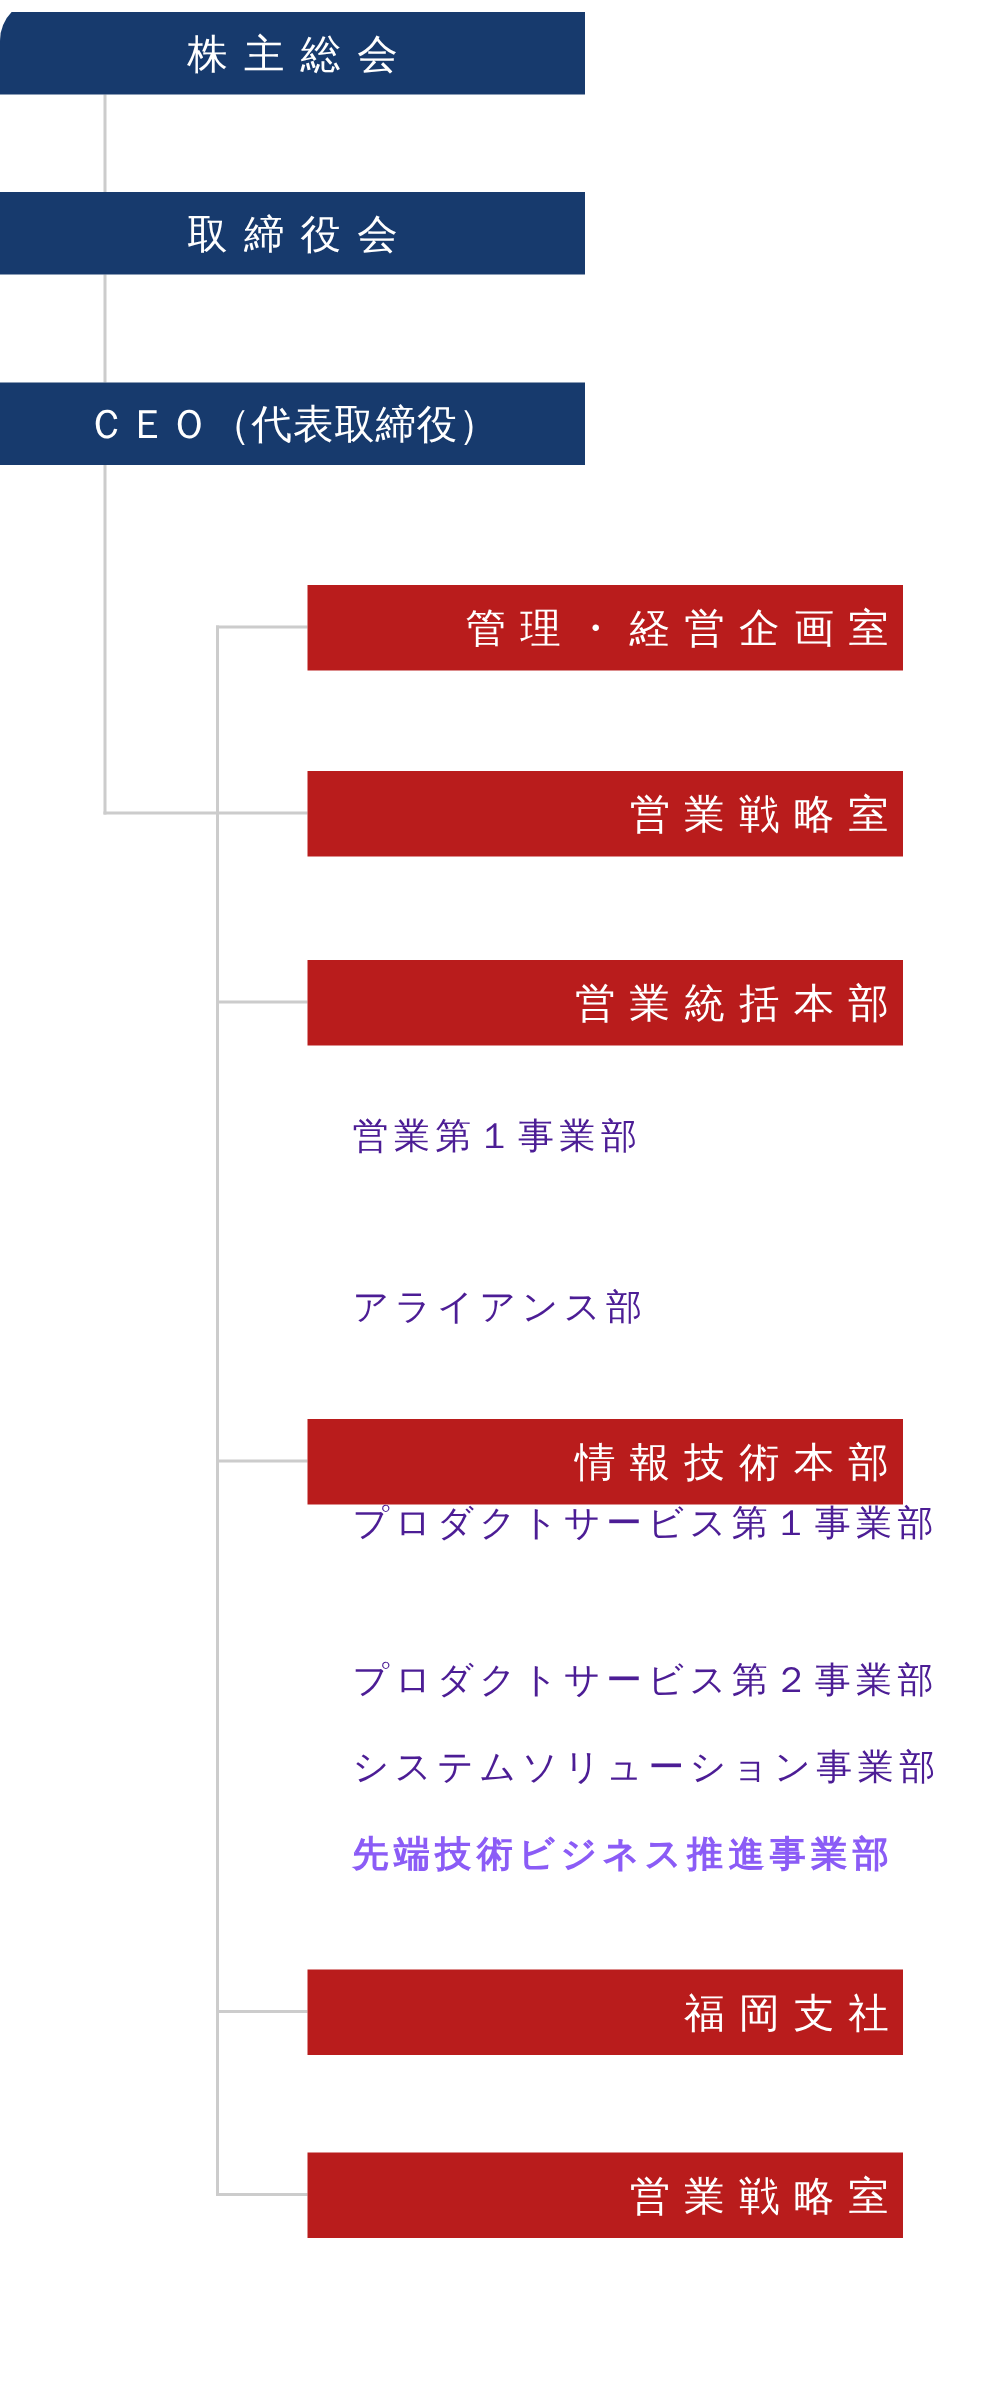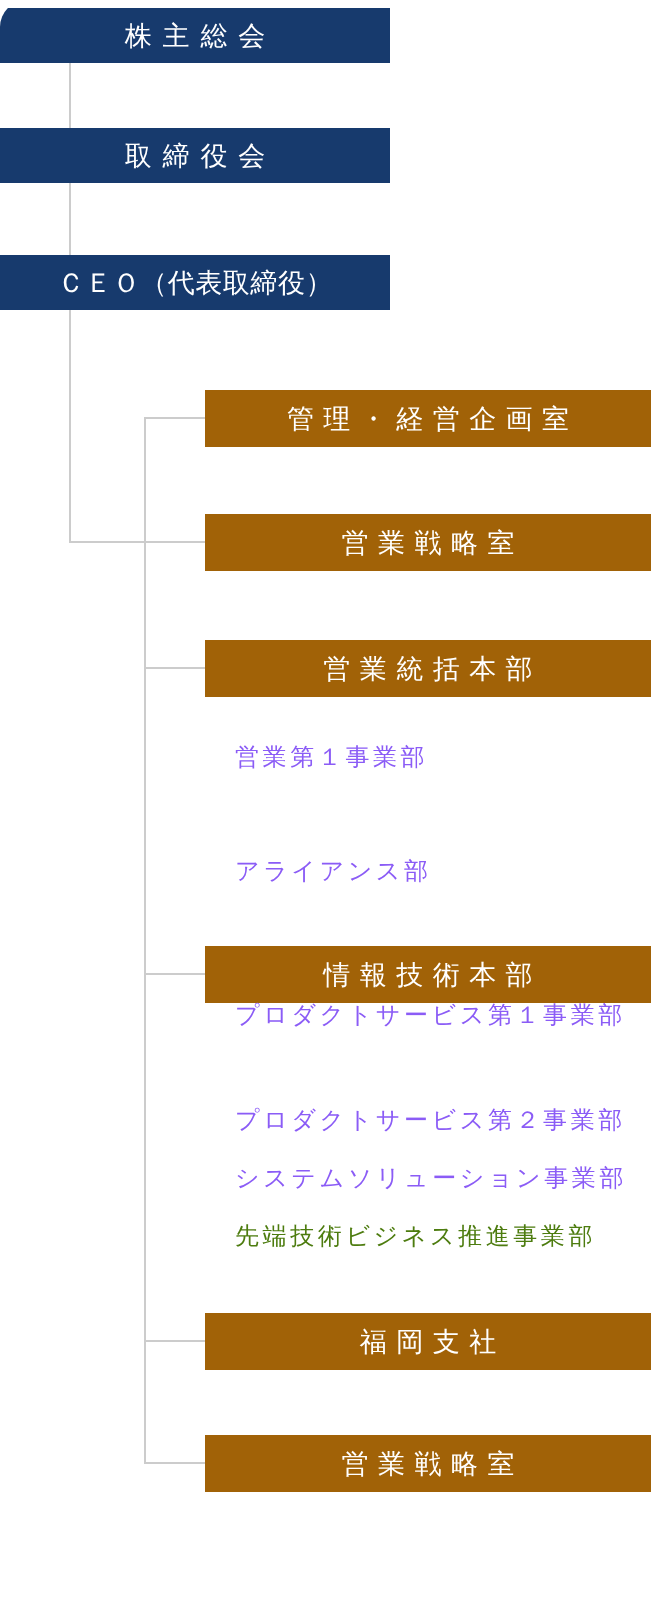--- a/index.html
+++ b/index.html
@@ -37,46 +37,47 @@
     letter-spacing: 0.4em;
     text-indent: 0.4em;
   }
   .navy.tight {
     letter-spacing: 0.02em;
     text-indent: 0.02em;
     font-family: Liberation Mono, monospace;
   }
   .blue {
     left: 205px;
-    width: 446px;
+    width: 397px;
     height: 57px;
-    background: #a16207;
+    background: #b91c1c;
     font-size: 27px;
     font-weight: 500;
     letter-spacing: 0.35em;
     text-indent: 0.35em;
+    justify-content: flex-end;
   }
   .line {
     position: absolute;
     background: #cccccc;
   }
   .vline { width: 2px; }
   .hline { height: 2px; }
   .child {
     position: absolute;
     left: 235px;
     font-size: 24px;
     line-height: 28px;
-    color: #8b5cf6;
+    color: #4c1d95;
     letter-spacing: 0.15em;
     white-space: nowrap;
   }
   .child.em {
-    color: #4d7c0f;
-    font-weight: 400;
+    color: #8b5cf6;
+    font-weight: 700;
   }
 </style>
 </head>
 <body>
 
 <div class="canvas">
 
   <div class="line vline" style="left:69px; top:63px; height:65px"></div>
   <div class="line vline" style="left:69px; top:183px; height:72px"></div>
   <div class="line vline" style="left:69px; top:310px; height:233px"></div>

